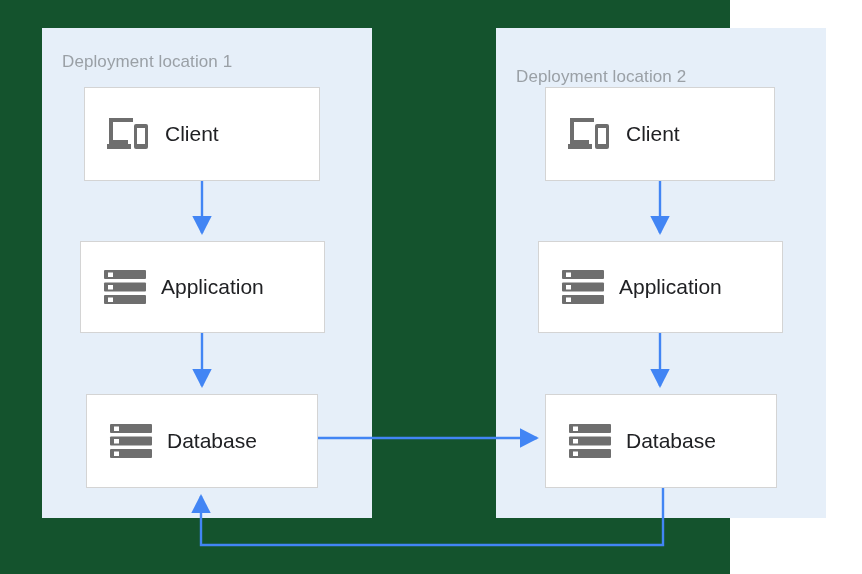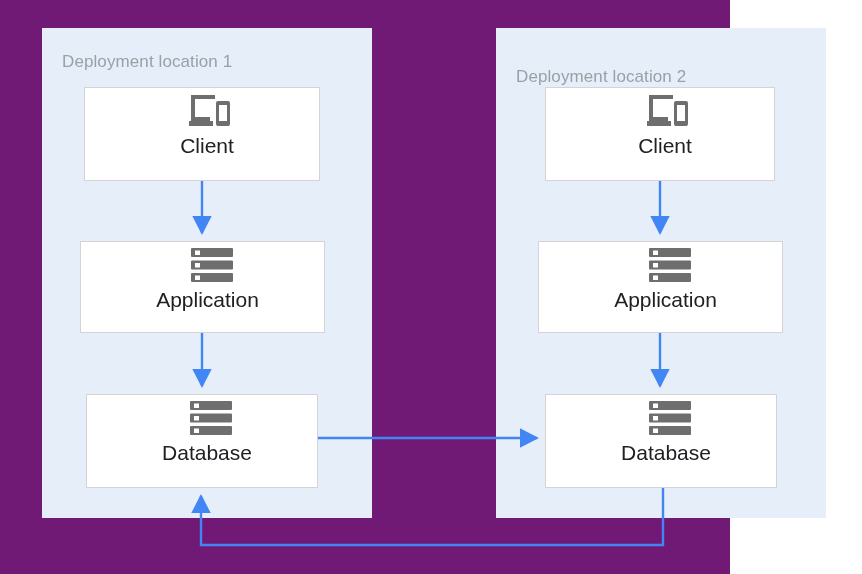--- a/index.html
+++ b/index.html
@@ -10,42 +10,41 @@
   body {
     width: 862px;
     height: 574px;
     font-family: "Liberation Sans", sans-serif;
     overflow: hidden;
   }
   #diagram-root {
     position: relative;
     width: 730px;
     height: 574px;
-    background: #701a75;
+    background: #14532d;
   }
   .zone {
     position: absolute;
     background: #e6eff9;
   }
   .zone-label {
     position: absolute;
     color: #9aa0a6;
     font-size: 17px;
     font-family: "Liberation Sans", sans-serif;
     white-space: nowrap;
     letter-spacing: 0.1px;
   }
   .node {
     position: absolute;
     background: #ffffff;
     border: 1px solid #d4d4d4;
     box-sizing: border-box;
     display: flex;
     align-items: center;
-    flex-direction: column;
   }
   .node-icon {
     flex: 0 0 auto;
     margin-left: 18px;
     width: 52px;
     height: 46px;
     display: flex;
     align-items: center;
     justify-content: center;
   }

